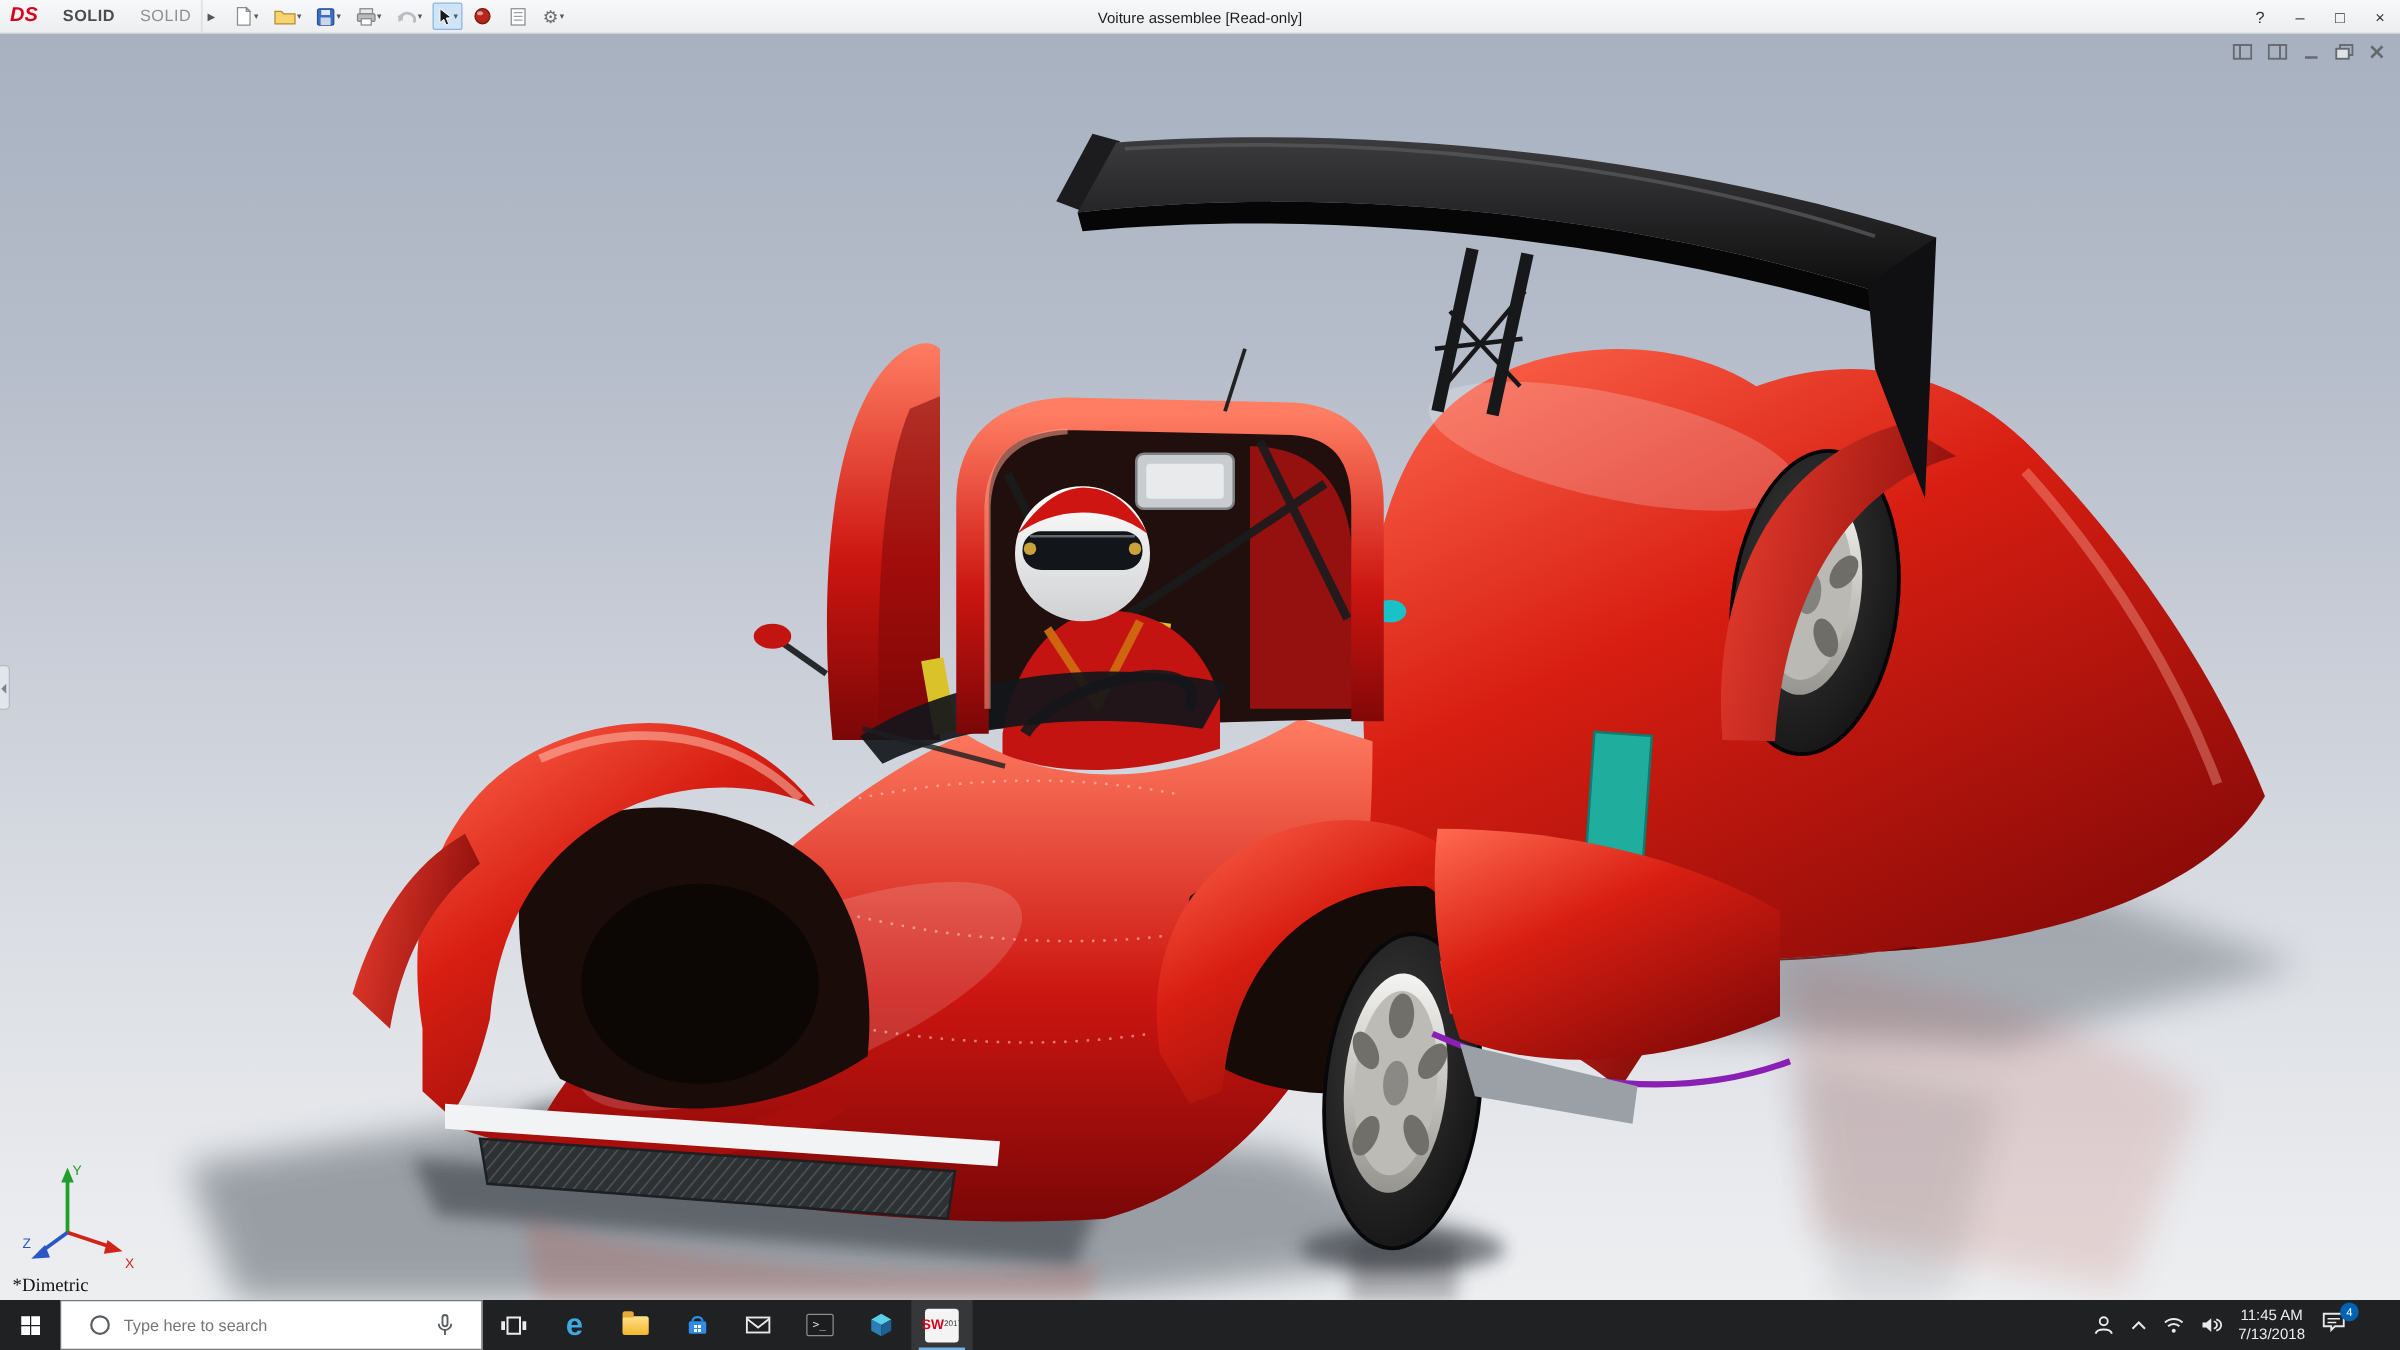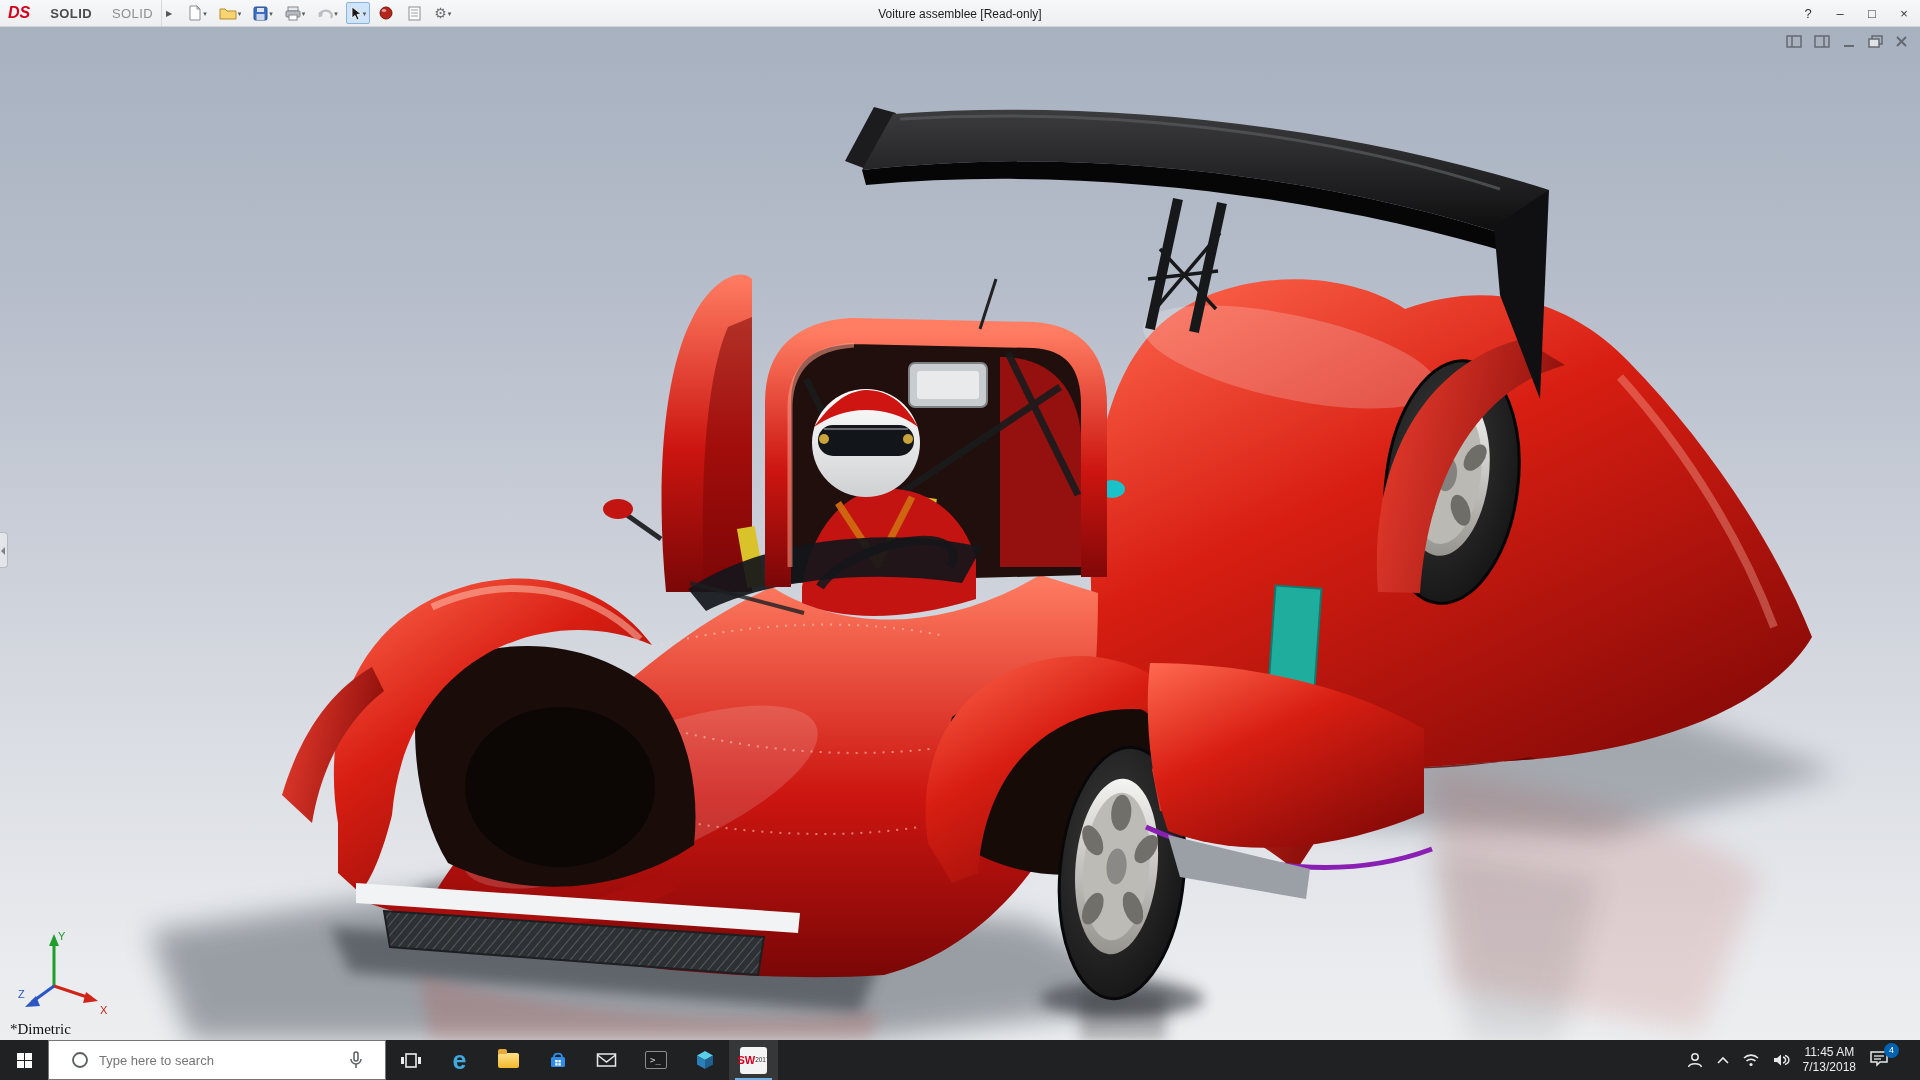--- a/index.html
+++ b/index.html
@@ -55,21 +55,21 @@
   .folder { width:21px; height:15px; background:linear-gradient(#ffe18a,#f2b82c); border-radius:2px; position:relative; }
   .folder::before { content:""; position:absolute; top:-4px; left:0; width:9px; height:5px;
     background:#e8a93b; border-radius:2px 2px 0 0; }
   .cmd-box { width:22px; height:18px; background:#1b1d1f; border:1px solid #8a8d90; border-radius:2px;
     color:#d9dadb; font-family:"DejaVu Sans Mono",monospace; font-size:9px; display:flex;
     align-items:center; justify-content:center; }
   .sw-icon { width:27px; height:27px; background:#f4f4f4; border-radius:3px; display:flex;
     align-items:center; justify-content:center; line-height:1; }
   .sw-icon .sw { color:#d6001c; font-weight:bold; font-size:11px; }
   .sw-icon .yr { color:#333; font-size:6.5px; margin-top:1px; }
-  .tray { margin-left:auto; display:flex; align-items:center; gap:13px; padding-right:6px; }
+  .tray { margin-left:auto; display:flex; align-items:center; gap:13px; padding-right:18px; }
   .tray-icon { display:flex; align-items:center; justify-content:center; }
   .clock { text-align:center; font-size:12px; line-height:1.25; }
   .action-center { position:relative; padding-right:6px; }
   .badge { position:absolute; top:-7px; right:-4px; background:#0063b1; color:#fff; width:15px;
     height:15px; border-radius:50%; font-size:9px; display:flex; align-items:center; justify-content:center; }
   .show-desktop { width:6px; border-left:1px solid #3a3d40; }
 </style>
 </head>
 <body>
 

